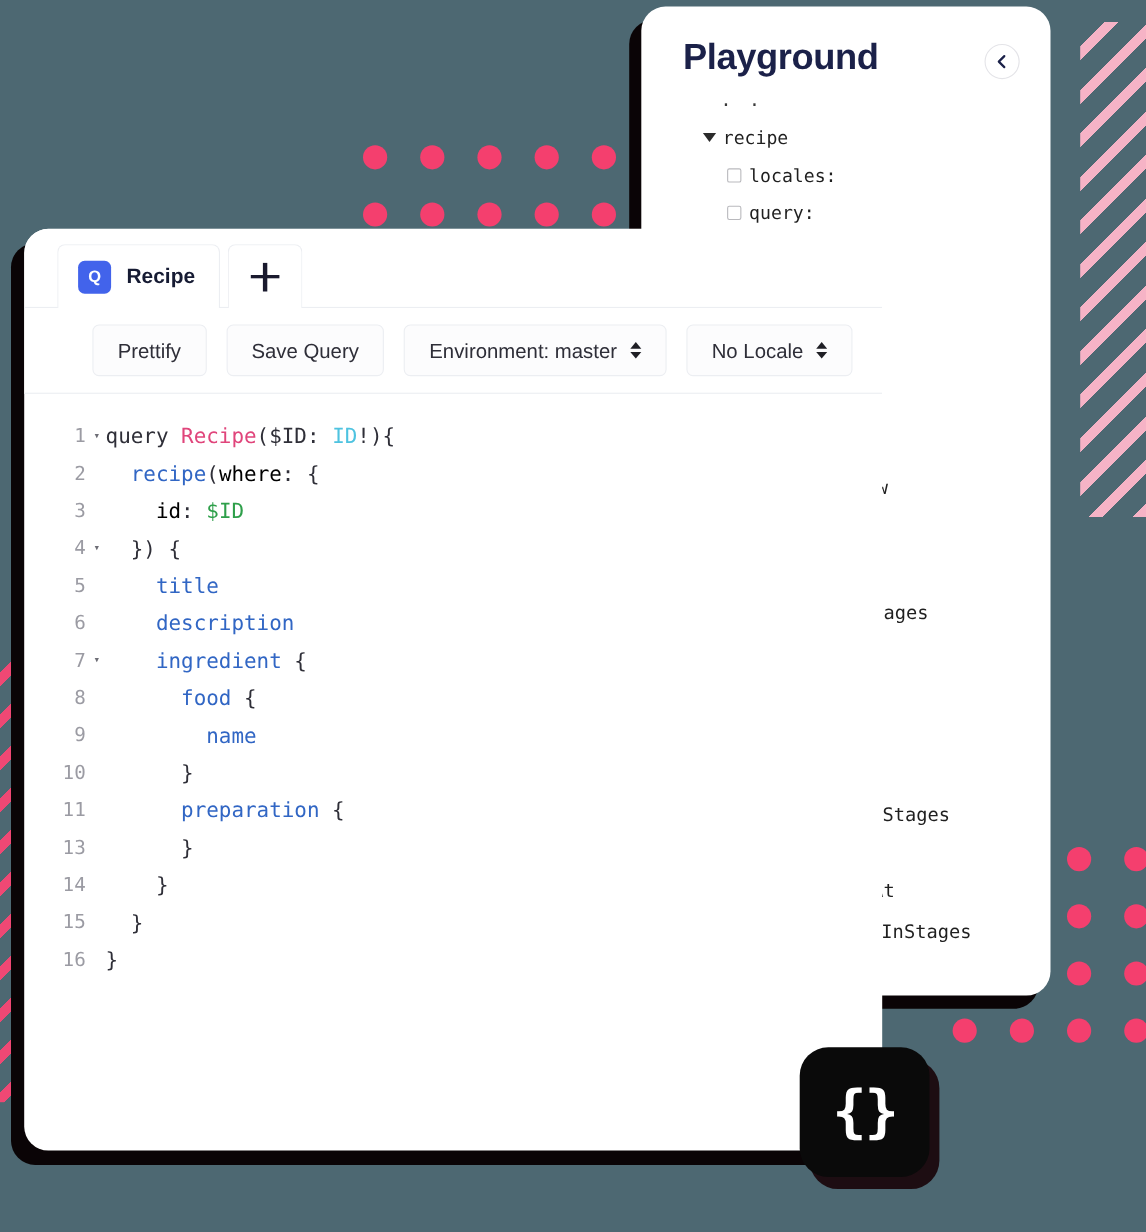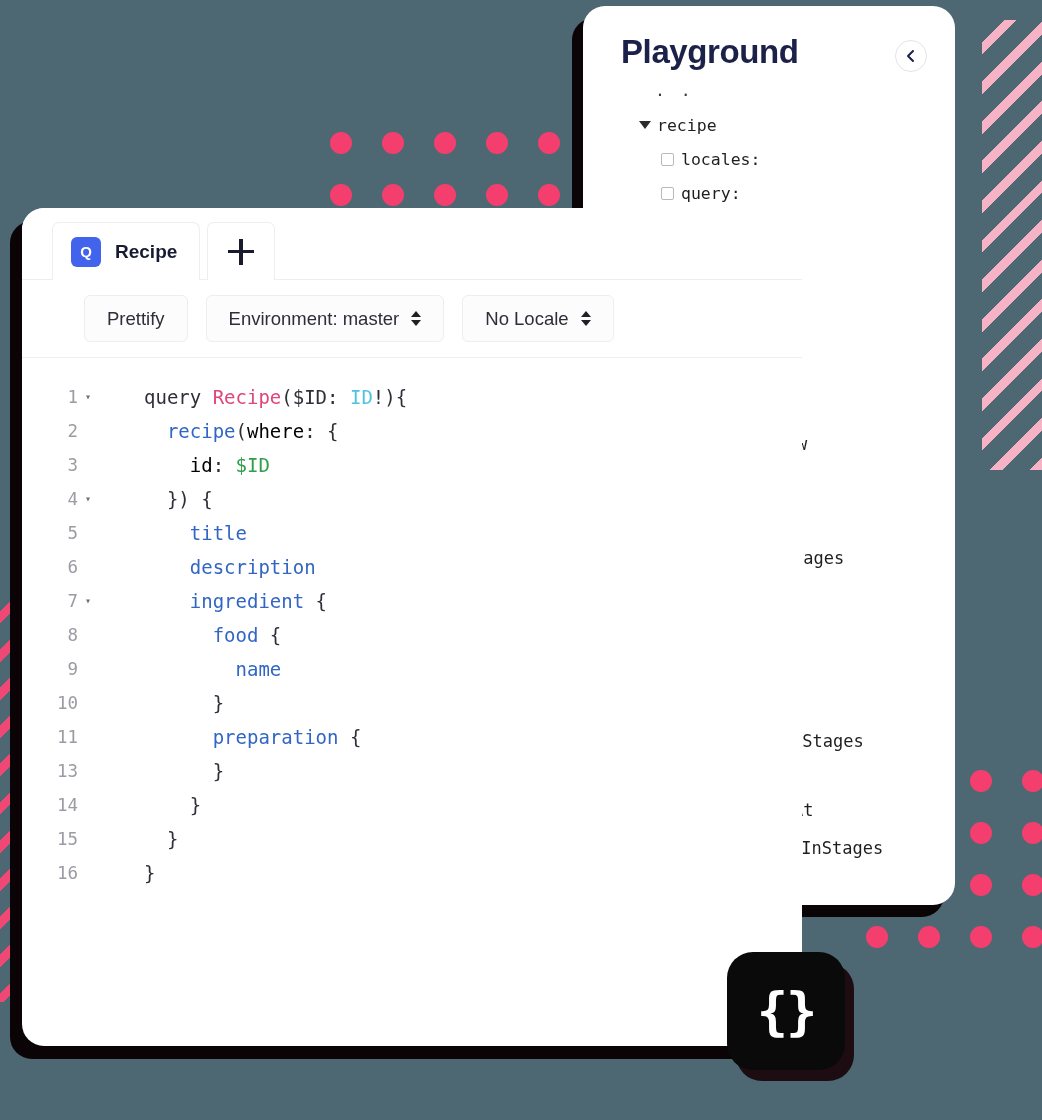--- a/index.html
+++ b/index.html
@@ -292,21 +292,21 @@
     padding-right: 2px;
   }
   .fold {
     width: 16px;
     flex: none;
     text-align: center;
     color: #6e6e76;
     font-size: 10px;
     line-height: 1;
   }
-  .src { color: #2c2c34; margin-left: 48px; }
+  .src { color: #2c2c34; }
 
   .k-kw   { color: #2f2f38; }
   .k-op   { color: #2f2f38; }
   .k-name { color: #e0457b; }
   .k-type { color: #4ec3e0; }
   .k-field{ color: #3166c4; }
   .k-arg  { color: #000000; }
   .k-var  { color: #2e9f4a; }
 
   
@@ -417,20 +417,23 @@
       <div class="tab tab-add">
         <span class="plus"></span>
       </div>
     </div>
 
     <div class="toolbar">
       <button class="tbtn">
         <span>Prettify</span>
       </button>
       <button class="tbtn">
+        <span>Save Query</span>
+      </button>
+      <button class="tbtn">
         <span>Environment: master</span>
         <span class="updown">
             <i class="up"></i>
             <i class="down"></i>
           </span>
       </button>
       <button class="tbtn">
         <span>No Locale</span>
         <span class="updown">
             <i class="up"></i>

